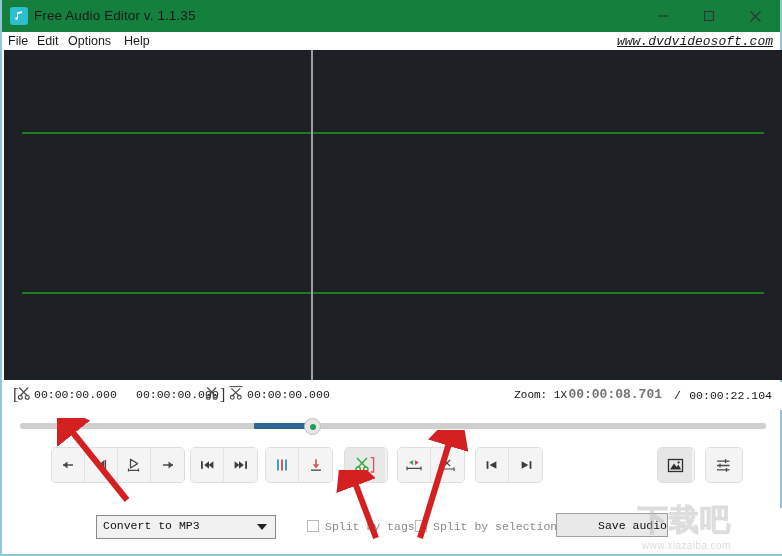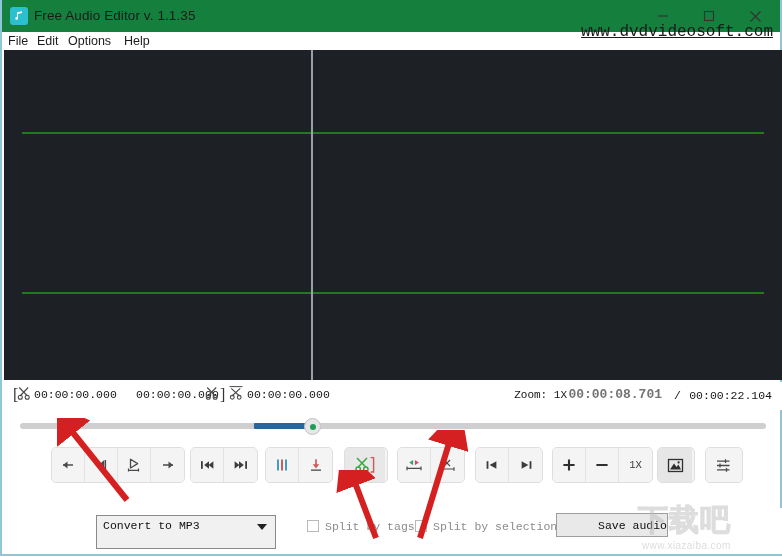--- a/index.html
+++ b/index.html
@@ -52,24 +52,24 @@
   .menu-item{
     position:absolute;top:0;height:18px;line-height:18px;
     font-size:12.5px;color:#1c1c1c;white-space:nowrap;
   }
   #menu-file{left:6px;}
   #menu-edit{left:35px;}
   #menu-options{left:66px;}
   #menu-help{left:122px;}
 
   .site-link{
-    position:absolute;right:7px;top:23px;
-    font-family:"Liberation Mono", monospace;
-    font-size:16px;color:#1a1a1a;
-    text-decoration:underline;white-space:nowrap;
+    position:absolute;right:7px;top:34px;
+    font-family:"Liberation Mono", monospace;
+    font-size:13px;color:#1a1a1a;
+    text-decoration:underline;white-space:nowrap;font-style:italic;
   }
 
   
   .wave-area{
     position:absolute;left:2px;top:50px;width:778px;height:330px;
     background:#1d2125;overflow:hidden;
   }
   .wave-channel-line{
     position:absolute;left:18px;right:18px;height:2px;
     background:#1e7b1e;
@@ -195,21 +195,21 @@
   #grp-cut .tbtn{width:40px;}
   #grp-view .tbtn{width:34px;background:#e6e6e6;}
   #grp-eq .tbtn{width:34px;}
 
   
   .bottombar{
     position:absolute;left:2px;top:508px;width:778px;height:46px;
     background:#ffffff;
   }
   .format-select{
-    position:absolute;left:92px;top:7px;width:180px;height:34px;
+    position:absolute;left:92px;top:7px;width:180px;height:24px;
     background:#f1f1f1;
     border:1px solid #8a8a8a;
     box-sizing:border-box;
   }
   .format-select .lbl{
     position:absolute;left:6px;top:3px;
     font-family:"Liberation Mono", monospace;
     font-size:11.5px;color:#101010;white-space:nowrap;
   }
   .format-select .arrow{
@@ -471,36 +471,20 @@
         </svg>
       </div>
       <div class="tbtn">
         <svg width="18" height="14" viewBox="0 0 18 14">
           <path d="M4.6 3.2 L4.6 10.8 L11.4 7 Z" fill="#3c3c3c"></path>
           <rect x="12.6" y="3.2" width="1.8" height="7.6" fill="#3c3c3c"></rect>
         </svg>
       </div>
     </div>
 
-    <div class="btn-group" id="grp-zoom">
-      <div class="tbtn">
-        <svg width="16" height="16" viewBox="0 0 16 16">
-          <line x1="8" y1="2.4" x2="8" y2="13.6" stroke="#2f2f2f" stroke-width="2.1"></line>
-          <line x1="2.4" y1="8" x2="13.6" y2="8" stroke="#2f2f2f" stroke-width="2.1"></line>
-        </svg>
-      </div>
-      <div class="tbtn">
-        <svg width="16" height="16" viewBox="0 0 16 16">
-          <line x1="2.4" y1="8" x2="13.6" y2="8" stroke="#2f2f2f" stroke-width="2.1"></line>
-        </svg>
-      </div>
-      <div class="tbtn">
-        <span class="txt">1X</span>
-      </div>
-    </div>
 
     <div class="btn-group" id="grp-view">
       <div class="tbtn">
         <svg width="19" height="17" viewBox="0 0 19 17">
           <rect x="2.5" y="2.5" width="14" height="12" fill="none" stroke="#2f2f2f" stroke-width="1.3"></rect>
           <path d="M4 12.5 L8 6.5 L10.6 10 L12.4 7.6 L15 12.5 Z" fill="#2f2f2f"></path>
           <circle cx="12.6" cy="5.4" r="1.1" fill="#2f2f2f"></circle>
         </svg>
       </div>
     </div>

